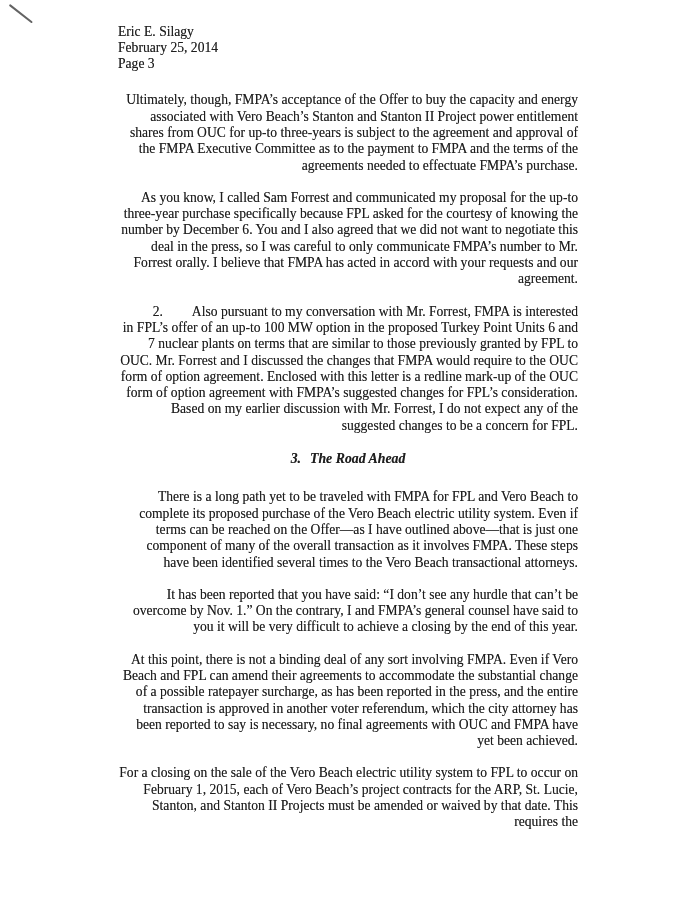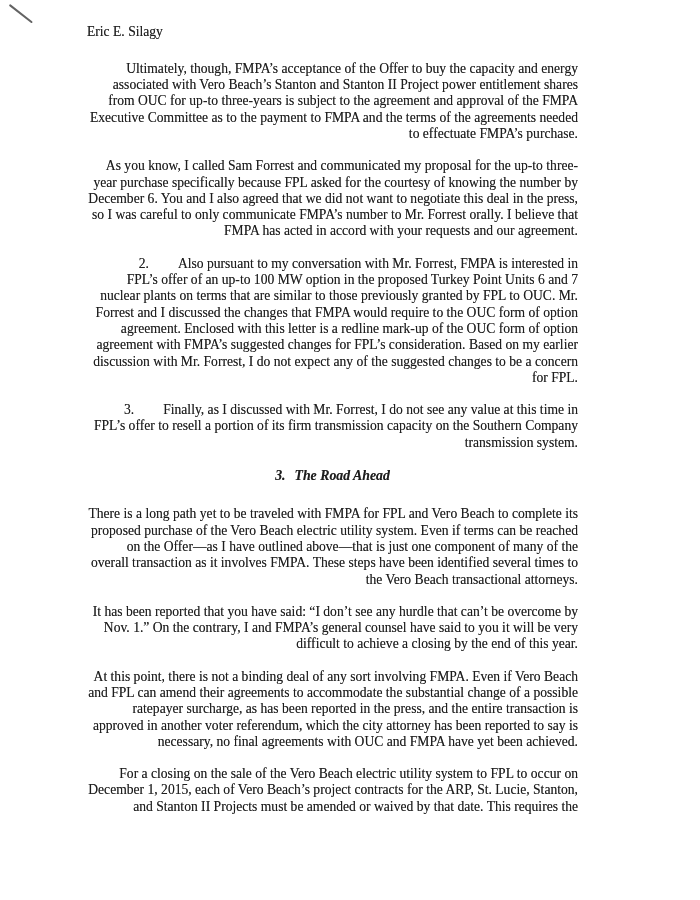--- a/index.html
+++ b/index.html
@@ -13,21 +13,21 @@
     overflow: hidden;
     font-family: "Liberation Serif", "DejaVu Serif", serif;
     color: #1e1e1e;
     position: relative;
   }
   .page {
     position: relative;
     box-sizing: border-box;
     width: 648px;
     height: 900px;
-    padding: 24px 70px 20px 87px;
+    padding: 24px 70px 20px 118px;
     font-size: 13.6px;
     line-height: 16.3px;
     text-shadow: 0 0 0.4px rgba(30,30,30,0.55); 
   }
   .pen-mark {
     position: absolute;
     left: 10px;
     top: 4px;
     width: 29px;
     height: 2.4px;
@@ -65,33 +65,34 @@
 </style>
 </head>
 <body>
 
 <div class="page">
 
   <div class="pen-mark"></div>
 
   <div class="letter-header">
     <div>Eric E. Silagy</div>
+    <div>February 25, 2014</div>
+    <div>Page 3</div>
   </div>
 
   <p>Ultimately, though, FMPA’s acceptance of the Offer to buy the capacity and energy associated with Vero Beach’s Stanton and Stanton II Project power entitlement shares from OUC for up-to three-years is subject to the agreement and approval of the FMPA Executive Committee as to the payment to FMPA and the terms of the agreements needed to effectuate FMPA’s purchase.</p>
 
   <p>As you know, I called Sam Forrest and communicated my proposal for the up-to three-year purchase specifically because FPL asked for the courtesy of knowing the number by December 6. You and I also agreed that we did not want to negotiate this deal in the press, so I was careful to only communicate FMPA’s number to Mr. Forrest orally. I believe that FMPA has acted in accord with your requests and our agreement.</p>
 
   <p><span class="pnum">2.</span><span>Also pursuant to my conversation with Mr. Forrest, FMPA is interested in FPL’s offer of an up-to 100 MW option in the proposed Turkey Point Units 6 and 7 nuclear plants on terms that are similar to those previously granted by FPL to OUC. Mr. Forrest and I discussed the changes that FMPA would require to the OUC form of option agreement. Enclosed with this letter is a redline mark-up of the OUC form of option agreement with FMPA’s suggested changes for FPL’s consideration. Based on my earlier discussion with Mr. Forrest, I do not expect any of the suggested changes to be a concern for FPL.</span></p>
 
-  <p><span class="pnum">3.</span><span>Finally, as I discussed with Mr. Forrest, I do not see any value at this time in FPL’s offer to resell a portion of its firm transmission capacity on the Southern Company transmission system.</span></p>
 
   <div class="section-heading"><span class="hnum">3.</span><span>The Road Ahead</span></div>
 
   <p>There is a long path yet to be traveled with FMPA for FPL and Vero Beach to complete its proposed purchase of the Vero Beach electric utility system. Even if terms can be reached on the Offer—as I have outlined above—that is just one component of many of the overall transaction as it involves FMPA. These steps have been identified several times to the Vero Beach transactional attorneys.</p>
 
   <p>It has been reported that you have said: “I don’t see any hurdle that can’t be overcome by Nov. 1.” On the contrary, I and FMPA’s general counsel have said to you it will be very difficult to achieve a closing by the end of this year.</p>
 
   <p>At this point, there is not a binding deal of any sort involving FMPA. Even if Vero Beach and FPL can amend their agreements to accommodate the substantial change of a possible ratepayer surcharge, as has been reported in the press, and the entire transaction is approved in another voter referendum, which the city attorney has been reported to say is necessary, no final agreements with OUC and FMPA have yet been achieved.</p>
 
-  <p>For a closing on the sale of the Vero Beach electric utility system to FPL to occur on December 1, 2015, each of Vero Beach’s project contracts for the ARP, St. Lucie, Stanton, and Stanton II Projects must be amended or waived by that date. This requires the</p>
+  <p>For a closing on the sale of the Vero Beach electric utility system to FPL to occur on February 1, 2015, each of Vero Beach’s project contracts for the ARP, St. Lucie, Stanton, and Stanton II Projects must be amended or waived by that date. This requires the</p>
 
 </div>
 
 </body></html>

